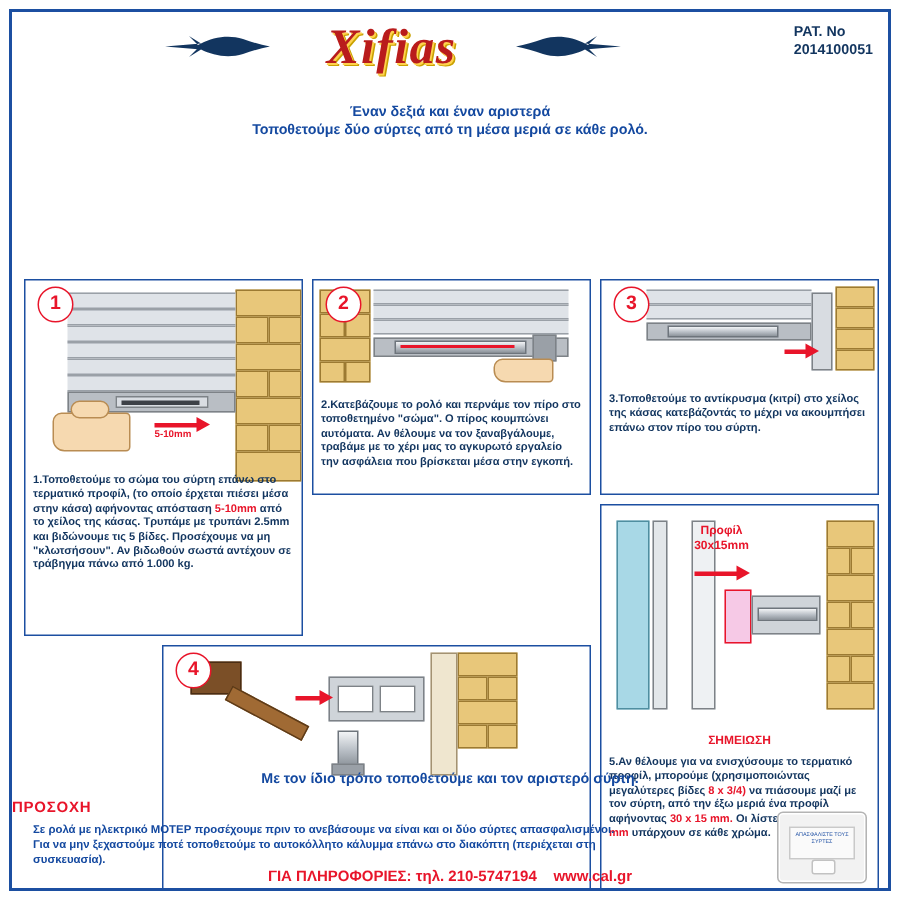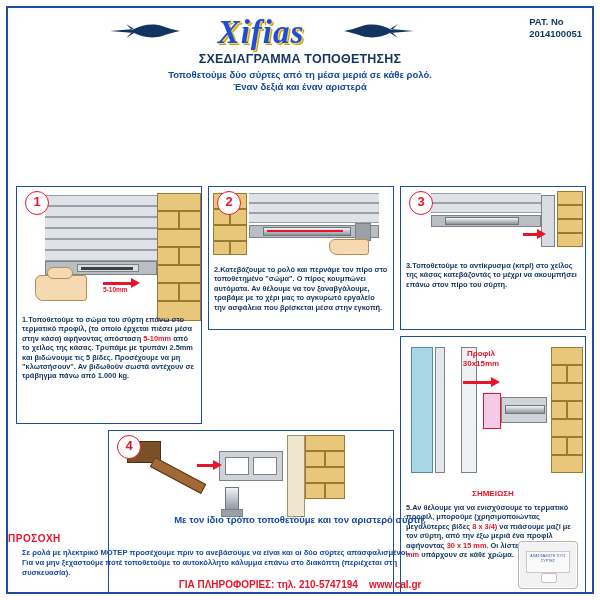--- a/index.html
+++ b/index.html
@@ -41,21 +41,21 @@
     left: 178px;
     top: 6px;
     width: 150px;
     height: 36px;
   }
   .logo-text {
     font-family: "Liberation Serif", serif;
     font-weight: bold;
     font-style: italic;
     font-size: 33px;
-    color: #1d4ed8;
+    color: #b91c1c;
     letter-spacing: 1px;
     text-align: center;
     line-height: 36px;
     text-shadow: 1px 1px 0 #ffd24d, 2px 2px 0 #c9a200;
   }
   .fish {
     position: absolute;
     top: 14px;
     width: 74px;
     height: 18px;
@@ -316,24 +316,23 @@
     <svg class="fish right" viewBox="0 0 74 18">
       <path fill="currentColor" d="M2 9 L26 7 C34 3 44 1 54 4 C60 6 66 8 72 9 C66 10 60 12 54 14 C44 17 34 15 26 11 Z M26 7 L18 2 L24 8 Z M26 11 L18 16 L24 10 Z"></path>
     </svg>
     <div class="logo-wrap">
       <div class="logo-text">Xifias</div>
     </div>
     <div class="patent">
       <div>PAT. No</div>
       <div>2014100051</div>
     </div>
-    <div class="subtitle">ΣΧΕΔΙΑΓΡΑΜΜΑ ΤΟΠΟΘΕΤΗΣΗΣ</div>
     <div class="lead">
+      <div>Έναν δεξιά και έναν αριστερά</div>
       <div>Τοποθετούμε δύο σύρτες από τη μέσα μεριά σε κάθε ρολό.</div>
-      <div>Έναν δεξιά και έναν αριστερά</div>
     </div>
   </div>
 
   <div class="panels">
 
     <div class="panel p1">
       <div class="art" style="height:140px;">
 
         <div class="brick" style="left:140px;top:6px;width:44px;height:18px;"></div>
         <div class="brick" style="left:140px;top:24px;width:22px;height:18px;"></div>

